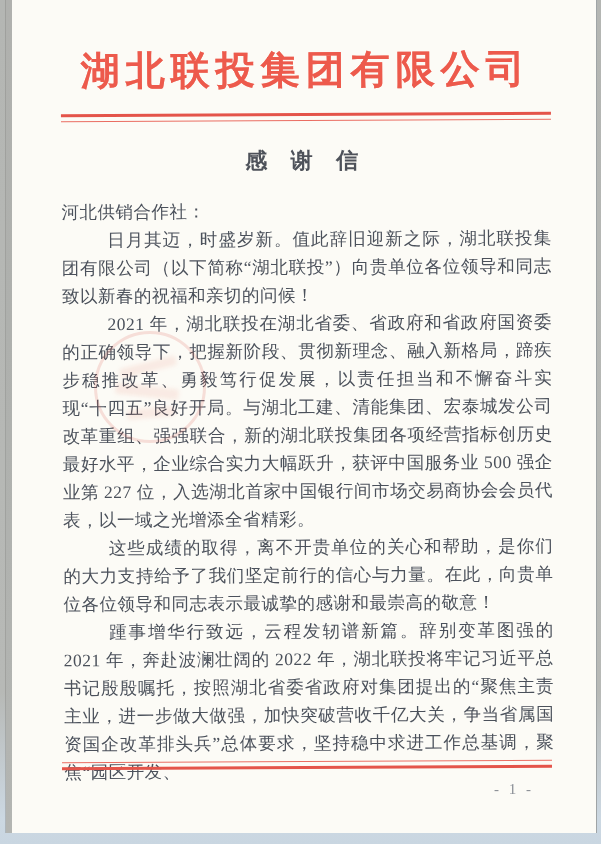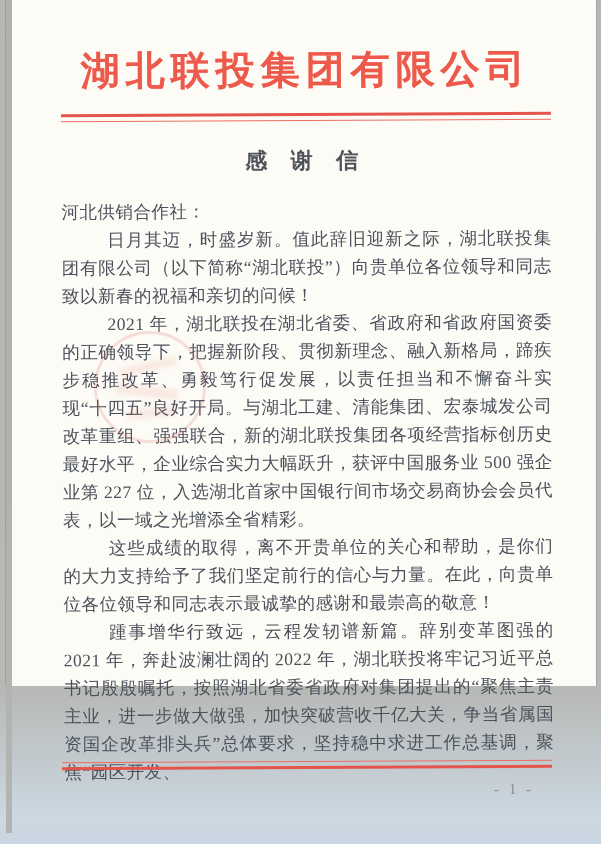--- a/index.html
+++ b/index.html
@@ -12,21 +12,21 @@
   .scan-bg {
     position:relative;
     width:601px; height:844px;
     background:linear-gradient(180deg,#b4b6b3 0%, #b7b9b6 82%, #ccd8e2 97%, #c9d6e1 100%);
     overflow:hidden;
   }
   
   .page {
     position:absolute;
     left:6px; top:0;
-    width:591px; height:686px;
+    width:591px; height:833px;
     background:#fcfbf6;
     border-right:1.5px solid #9fa4a6;
     box-shadow:-1px 0 0 rgba(120,120,118,0.35);
   }
   .content {
     position:absolute;
     left:56px; right:44px; top:0;
     transform:rotate(-0.3deg);
     transform-origin:50% 40%;
   }

